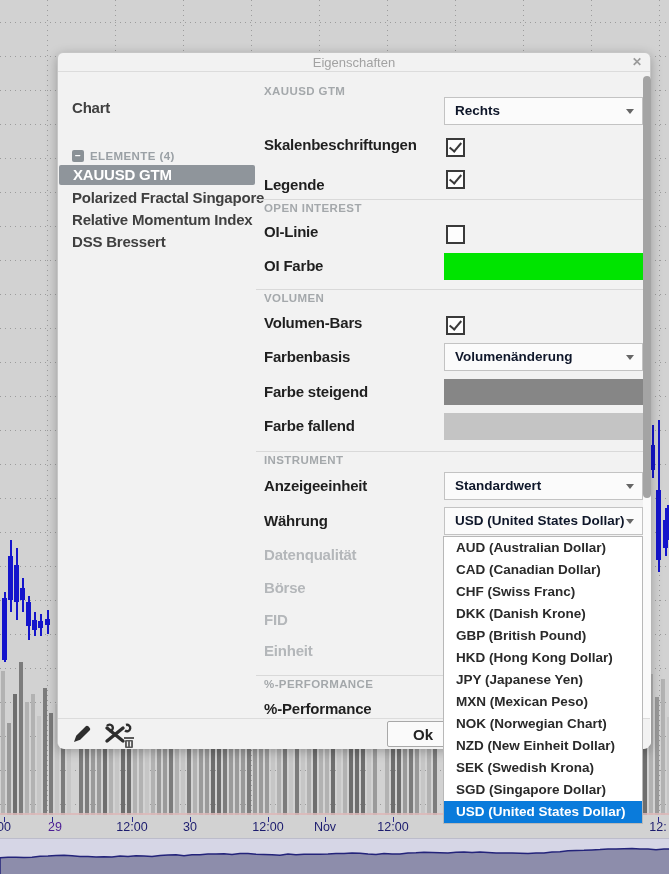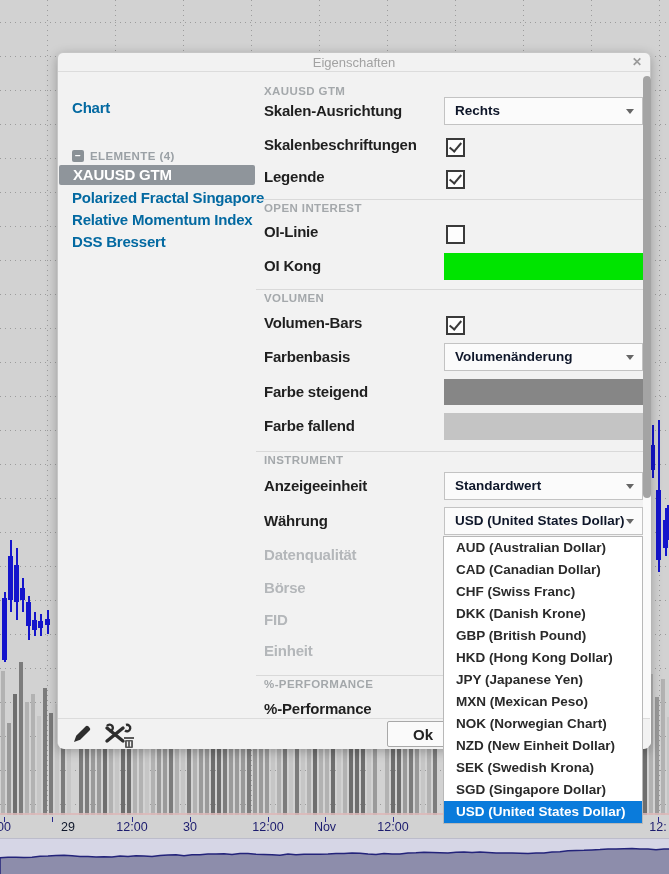--- a/index.html
+++ b/index.html
@@ -18,21 +18,21 @@
   #navigator{position:absolute;left:0;top:838px;width:669px;height:36px;background:#d6d6e6;border-top:1px solid #bcbccb;}
 
   
   #dialog{position:absolute;left:57px;top:52px;width:594px;height:696px;background:#f2f2f2;border:1px solid #c6c6c6;border-radius:6px;box-shadow:0 3px 12px rgba(0,0,0,.28);box-sizing:border-box;z-index:10;}
   .titlebar{position:absolute;left:0;top:0;width:100%;height:18px;}
   .title{position:absolute;left:0;width:100%;top:2px;text-align:center;font-size:13px;color:#a2a2a2;}
   .close{position:absolute;right:8px;top:2px;font-size:12px;font-weight:700;color:#9a9a9a;cursor:pointer;}
   .tsep{position:absolute;left:0;top:18px;width:100%;height:1px;background:#dcdcdc;}
 
   .sidebar{position:absolute;left:0;top:18px;width:198px;height:647px;}
-  .snav{position:absolute;left:0;width:198px;height:22px;line-height:22px;padding-left:14px;box-sizing:border-box;font-size:15px;font-weight:700;letter-spacing:-.2px;color:#0369a1;white-space:nowrap;}
+  .snav{position:absolute;left:0;width:198px;height:22px;line-height:22px;padding-left:14px;box-sizing:border-box;font-size:15px;font-weight:700;letter-spacing:-.2px;color:#404040;white-space:nowrap;}
   .snav.selrow{left:1px;width:196px;height:20px;line-height:20px;background:#8f959b;color:#ffffff;border-radius:2px;}
   .sgroup{position:absolute;left:0;width:198px;height:14px;line-height:14px;padding-left:14px;box-sizing:border-box;}
   .gicon{display:inline-block;width:12px;height:12px;line-height:11px;text-align:center;background:#8a9196;color:#fff;font-size:10px;font-weight:700;border-radius:2px;vertical-align:middle;margin-right:6px;}
   .glabel{font-size:11.5px;font-weight:700;color:#9aa0a5;letter-spacing:.4px;vertical-align:middle;}
 
   .panel{position:absolute;left:198px;top:18px;width:396px;height:647px;}
   .sec{position:absolute;left:8px;height:14px;line-height:14px;font-size:11.5px;font-weight:700;color:#a4a8ab;letter-spacing:.4px;}
   .secline{position:absolute;left:0;width:387px;height:1px;background:#d9d9d9;}
   .lbl{position:absolute;left:8px;height:20px;line-height:20px;font-size:15px;font-weight:700;letter-spacing:-.2px;color:#1f1f1f;white-space:nowrap;}
   .lbl.dis{color:#b4b7ba;}
@@ -226,21 +226,21 @@
         <div class="vbar" style="left: 649px; top: 674px; height: 141px; background: rgb(178, 178, 178);"></div>
         <div class="vbar" style="left: 655px; top: 697px; height: 118px; background: rgb(154, 154, 154);"></div>
         <div class="vbar" style="left: 661px; top: 679px; height: 136px; background: rgb(178, 178, 178);"></div>
         <div class="vbar" style="left: 667px; top: 717px; height: 98px; background: rgb(198, 198, 198);"></div>
       </div>
     <div id="price-line"></div>
     <div id="axis-labels">
         <div class="tick" style="left: 4px;"></div>
         <div class="ticklbl" style="left: 4px; color: rgb(28, 28, 110);">00</div>
         <div class="tick" style="left: 52px;"></div>
-        <div class="ticklbl" style="left: 68px; color: #0f172a;">29</div>
+        <div class="ticklbl" style="left: 55px; color: #4c1d95;">29</div>
         <div class="tick" style="left: 132px;"></div>
         <div class="ticklbl" style="left: 132px; color: rgb(28, 28, 110);">12:00</div>
         <div class="tick" style="left: 190px;"></div>
         <div class="ticklbl" style="left: 190px; color: rgb(28, 28, 110);">30</div>
         <div class="tick" style="left: 268px;"></div>
         <div class="ticklbl" style="left: 268px; color: rgb(28, 28, 110);">12:00</div>
         <div class="tick" style="left: 325px;"></div>
         <div class="ticklbl" style="left: 325px; color: rgb(28, 28, 110);">Nov</div>
         <div class="tick" style="left: 393px;"></div>
         <div class="ticklbl" style="left: 393px; color: rgb(28, 28, 110);">12:00</div>
@@ -268,39 +268,38 @@
       </div>
       <div class="snav selrow" style="top:94px">XAUUSD GTM</div>
       <div class="snav" style="top:116px">Polarized Fractal Singapore</div>
       <div class="snav" style="top:138px">Relative Momentum Index</div>
       <div class="snav" style="top:160px">DSS Bressert</div>
     </div>
 
     <div class="panel">
       <div class="sec" style="top:13px">XAUUSD GTM</div>
 
-      <div class="lbl" style="top:30px">Skalen-Ausrichtung</div>
       <div class="dd" style="top:26px">
         <span class="ddv">Rechts</span>
         <span class="caret"></span>
       </div>
 
       <div class="lbl" style="top:64px">Skalenbeschriftungen</div>
       <div class="cb checked" style="top:67px"></div>
 
-      <div class="lbl" style="top:96px">Legende</div>
+      <div class="lbl" style="top:104px">Legende</div>
       <div class="cb checked" style="top:99px"></div>
 
       <div class="secline" style="top:128px"></div>
       <div class="sec" style="top:130px">OPEN INTEREST</div>
 
       <div class="lbl" style="top:151px">OI-Linie</div>
       <div class="cb" style="top:154px"></div>
 
-      <div class="lbl" style="top:185px">OI Kong</div>
+      <div class="lbl" style="top:185px">OI Farbe</div>
       <div class="swatch" style="top: 182px; height: 27px; background: rgb(0, 228, 0);"></div>
 
       <div class="secline" style="top:218px"></div>
       <div class="sec" style="top:220px">VOLUMEN</div>
 
       <div class="lbl" style="top:242px">Volumen-Bars</div>
       <div class="cb checked" style="top:245px"></div>
 
       <div class="lbl" style="top:276px">Farbenbasis</div>
       <div class="dd" style="top:272px">

